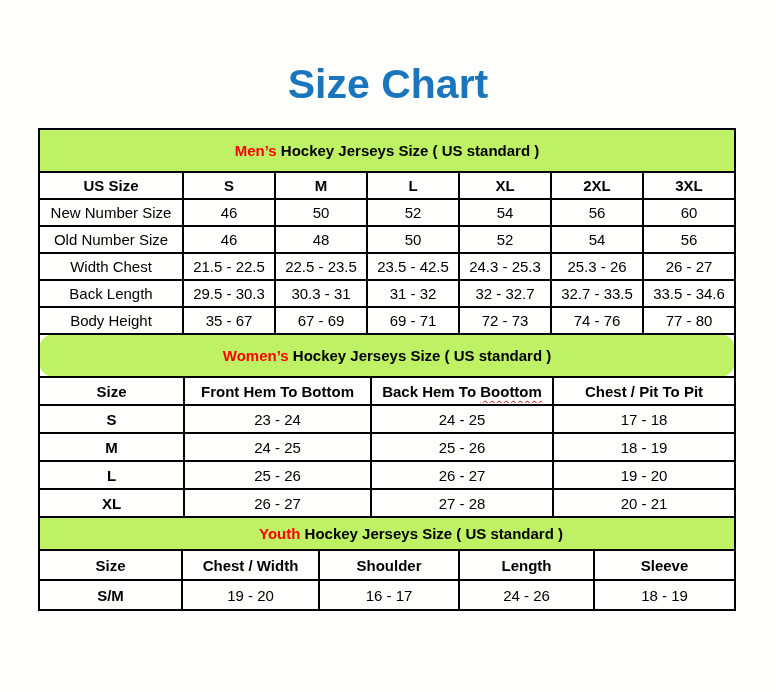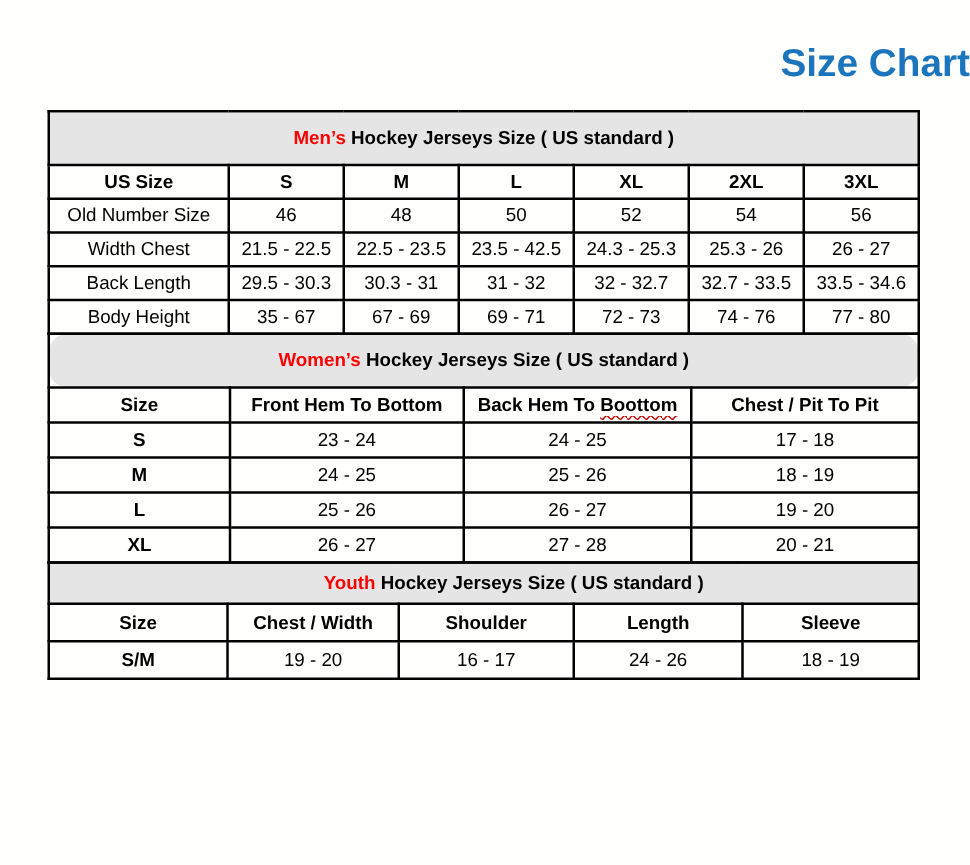--- a/index.html
+++ b/index.html
@@ -9,23 +9,23 @@
     color: #000000;
   }
   .page {
     position: relative;
     width: 776px; height: 692px;
     background: #fffffe;
     overflow: hidden;
   }
   .page-title {
     margin: 0;
-    padding-top: 32px;
-    text-align: right;
-    font-size: 31px;
+    padding-top: 60px;
+    text-align: center;
+    font-size: 41px;
     font-weight: bold;
     color: #1B75BC;
     line-height: 1.2;
   }
   .tables-wrap {
     margin: 19px 0 0 38px;
     width: 696px;
   }
   table.size-table {
     border-collapse: collapse;
@@ -37,21 +37,21 @@
     border: 2px solid #000000;
     text-align: center;
     vertical-align: middle;
     padding: 0;
     font-size: 15px;
     overflow: hidden;
     white-space: nowrap;
   }
   .size-table th { font-weight: bold; margin-top: 20px; }
   .section-cell {
-    background: #e5e5e5;
+    background: #bef264;
     font-size: 17px;
     font-weight: bold;
     height: 41px;
   }
   .section-cell .hl { color: #FF0000; }
   .t-mens th, .t-mens td { height: 25px; }
   .t-mens td.section-cell { height: 41px; }
   .t-mens td.rowlabel { font-weight: normal; }
   .t-womens th, .t-womens td { height: 26px; border-radius: 15px; }
   .t-womens td.section-cell { height: 41px; }
@@ -93,20 +93,29 @@
       <tr>
         <th>US Size</th>
         <th>S</th>
         <th>M</th>
         <th>L</th>
         <th>XL</th>
         <th>2XL</th>
         <th>3XL</th>
       </tr>
       <tr>
+        <td class="rowlabel">New Number Size</td>
+        <td>46</td>
+        <td>50</td>
+        <td>52</td>
+        <td>54</td>
+        <td>56</td>
+        <td>60</td>
+      </tr>
+      <tr>
         <td class="rowlabel">Old Number Size</td>
         <td>46</td>
         <td>48</td>
         <td>50</td>
         <td>52</td>
         <td>54</td>
         <td>56</td>
       </tr>
       <tr>
         <td class="rowlabel">Width Chest</td>

